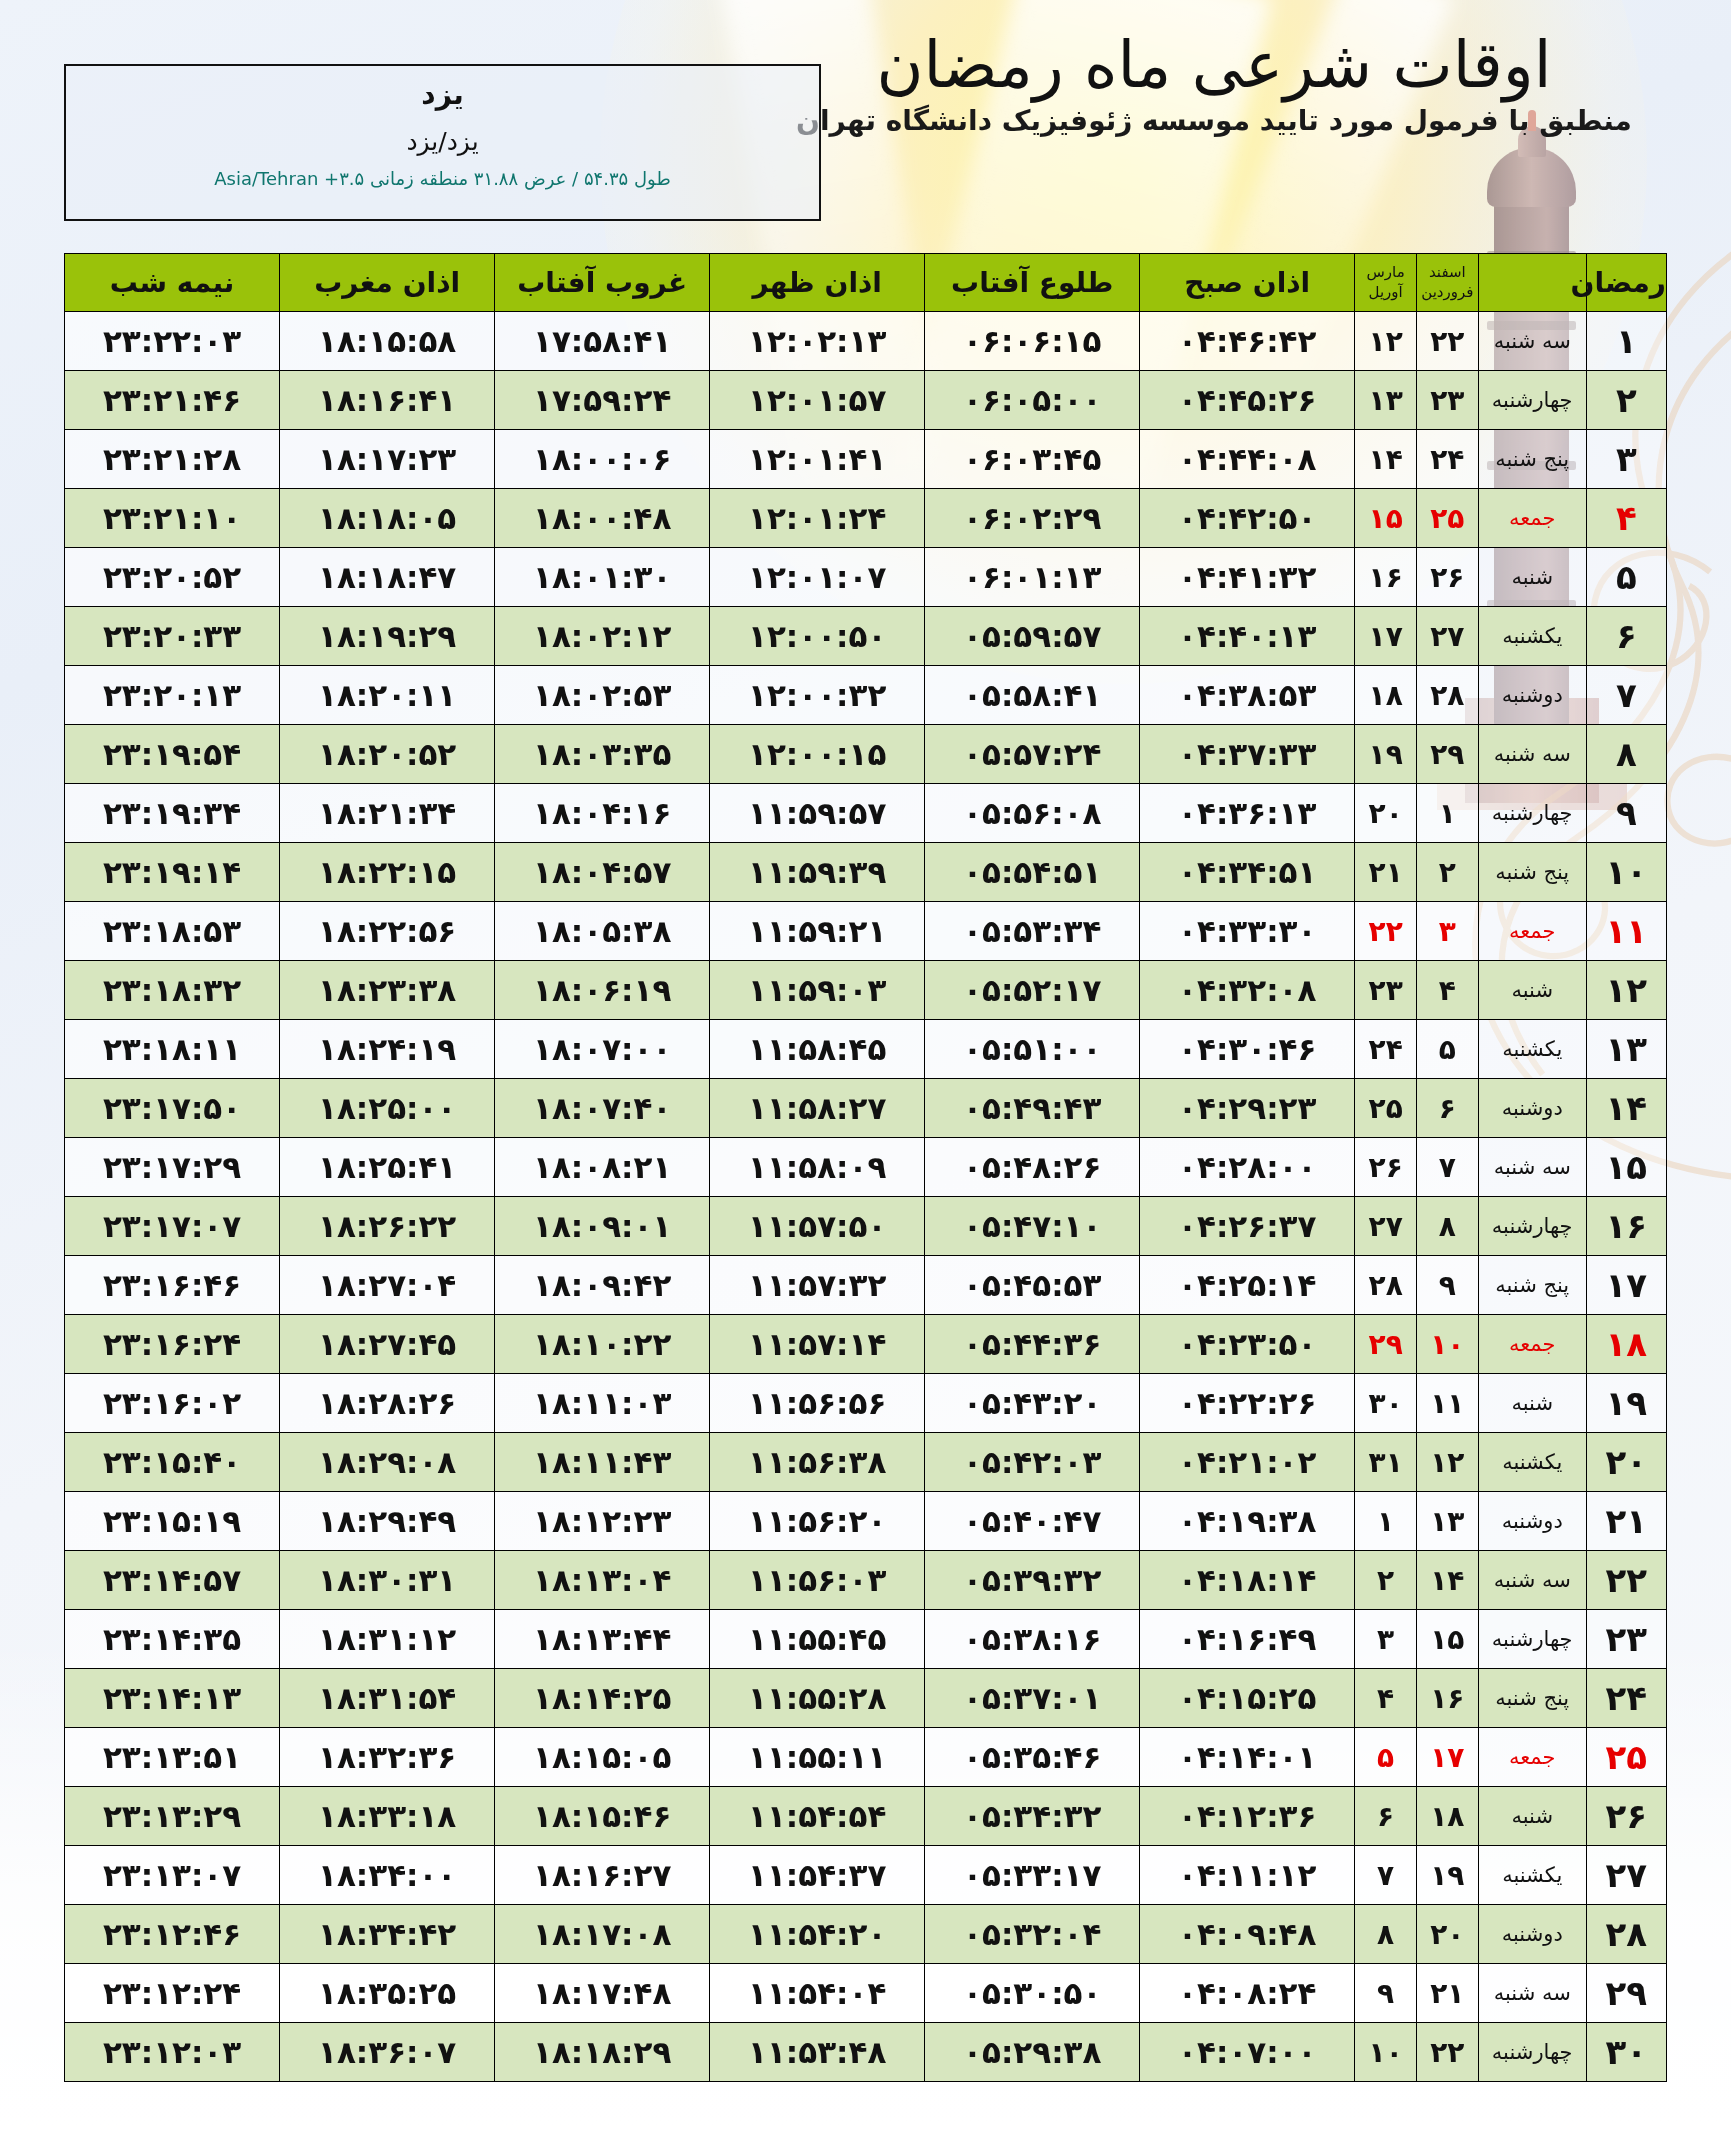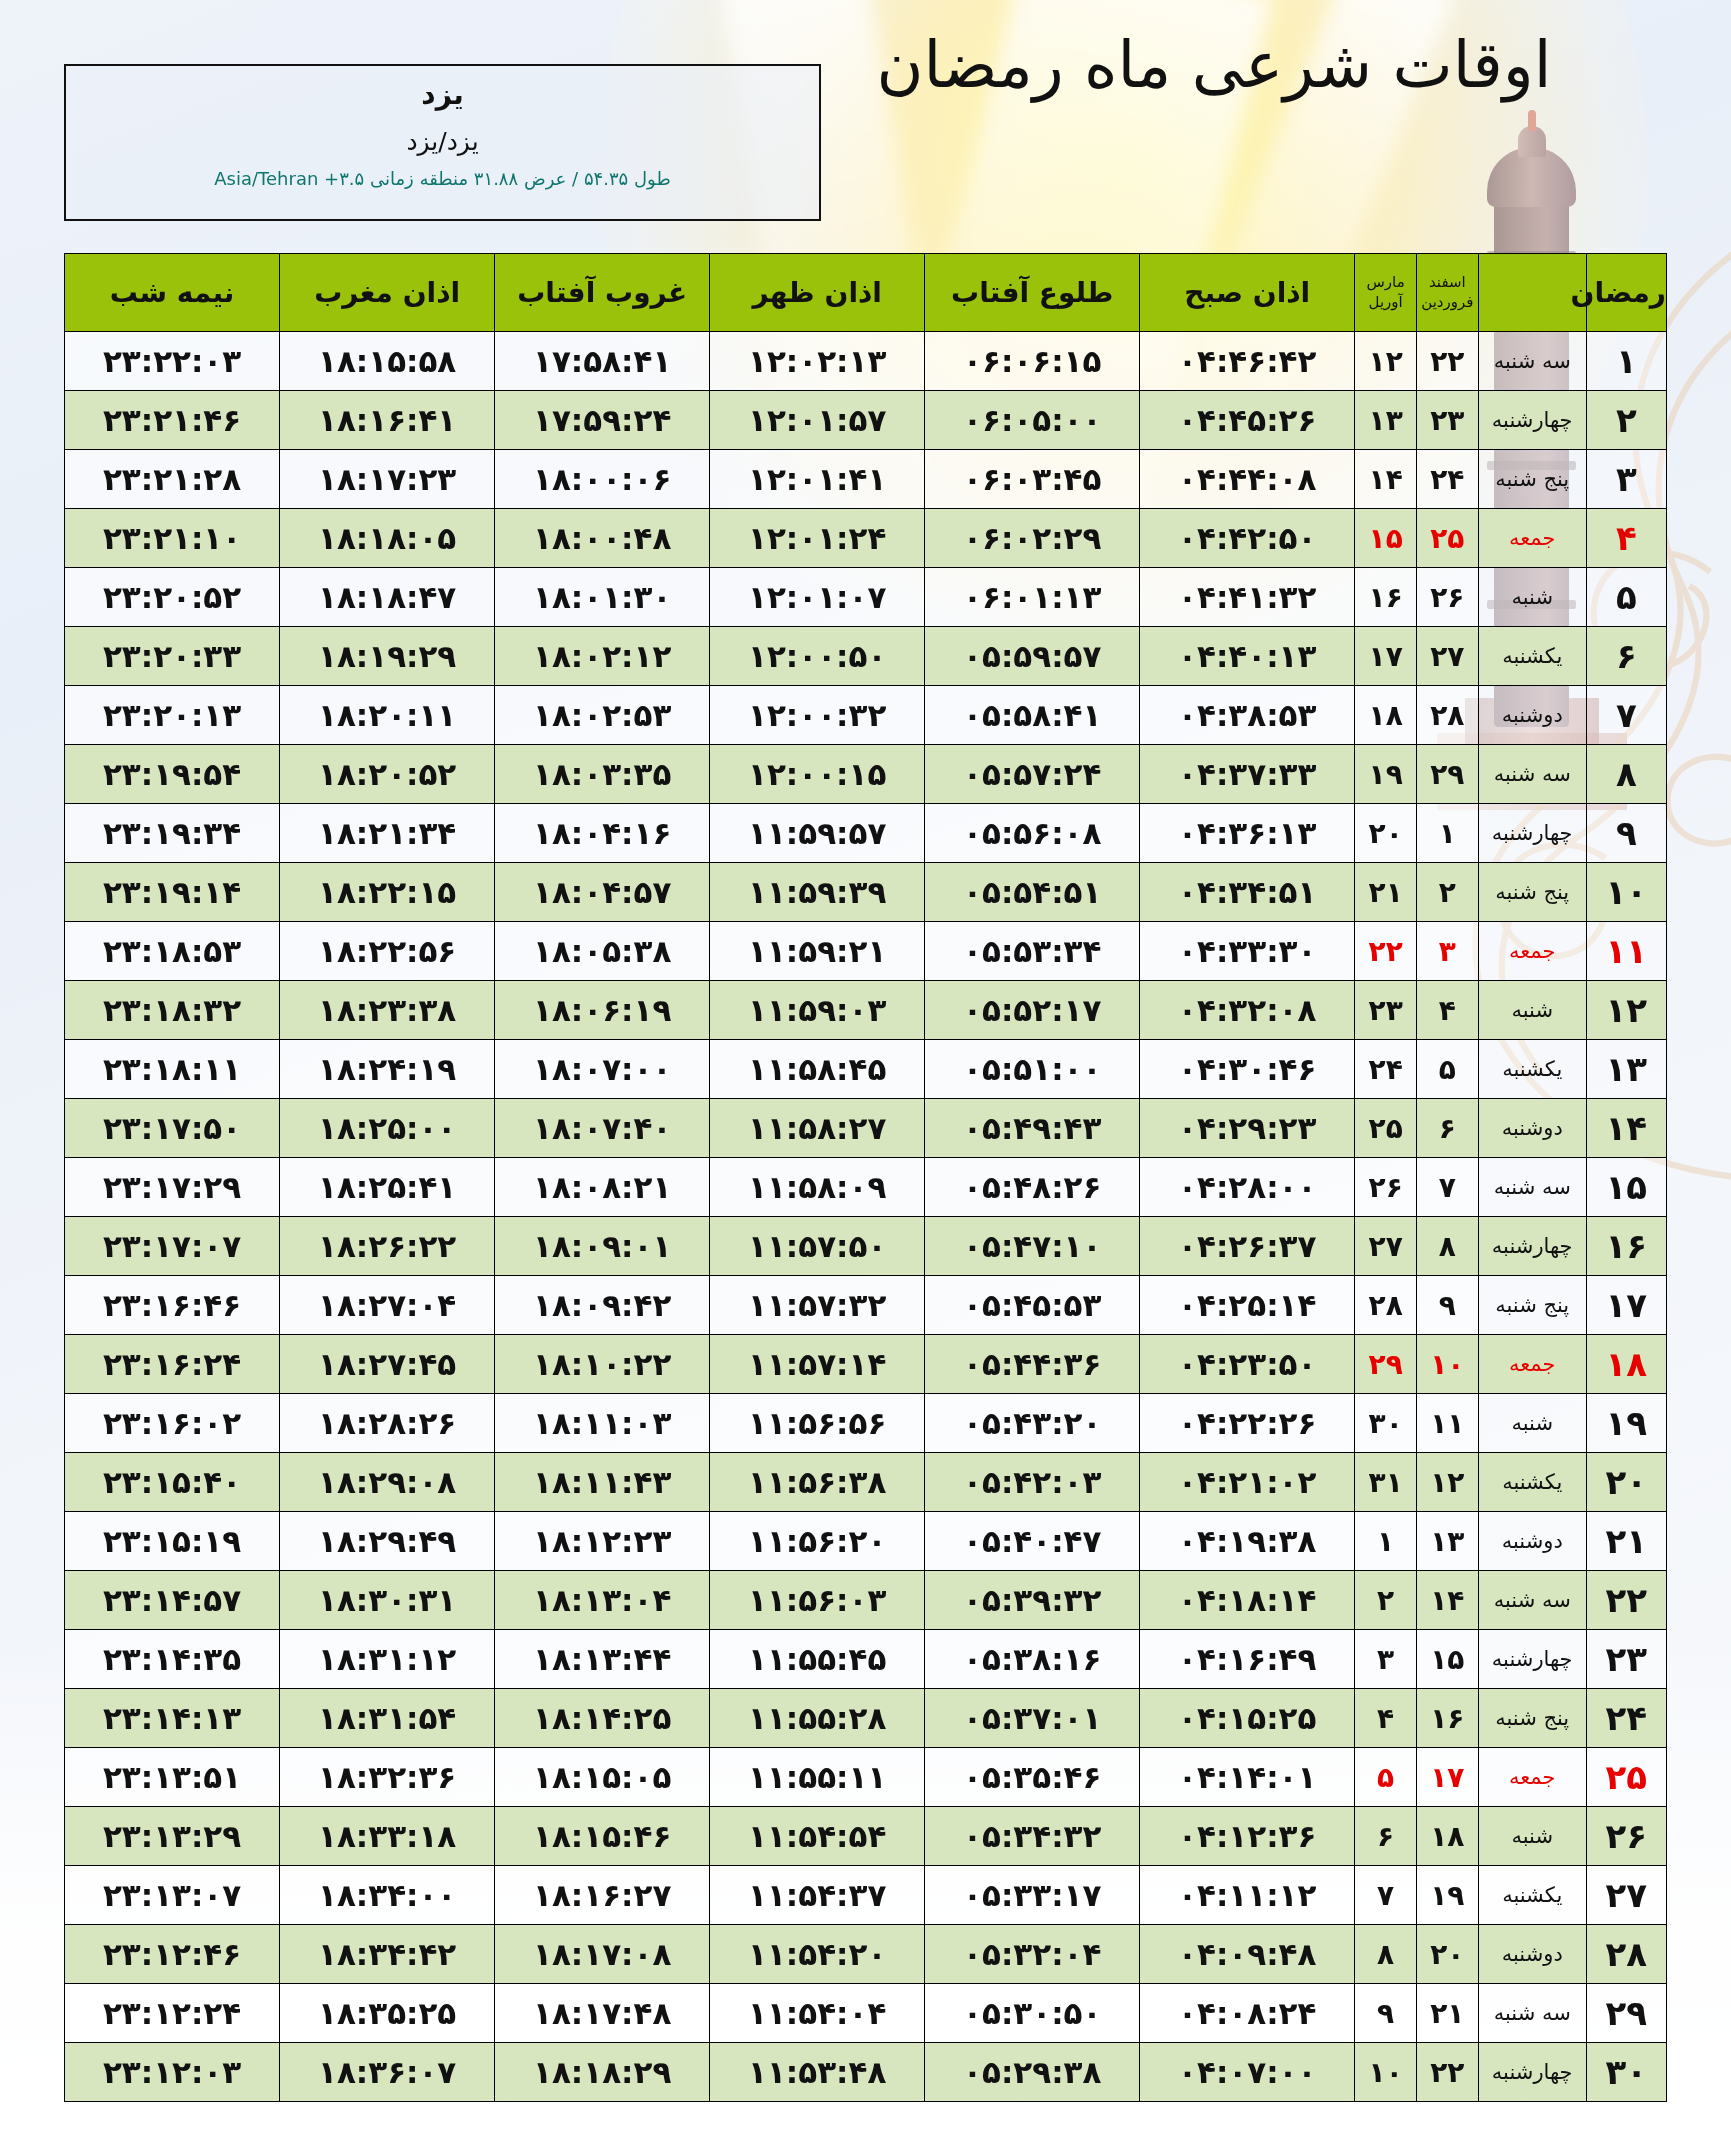--- a/index.html
+++ b/index.html
@@ -233,21 +233,21 @@
   table.times td {
     border: 1.4px solid #000000;
     text-align: center;
     vertical-align: middle;
     padding: 0;
   }
 
   thead th {
     background: #9ac20a;
     color: #111111;
-    height: 78px;
+    height: 58px;
     font-size: 28px;
     font-weight: bold;
     white-space: nowrap;
   }
   thead th.small-head {
     font-size: 15px;
     font-weight: normal;
     line-height: 1.3;
   }
 
@@ -332,20 +332,21 @@
 
   <div class="bg-bottom-fade"></div>
 </div>
 
 <div id="page">
 
   <div class="header-row">
 
     <div class="title-block">
       <div class="main-title">اوقات شرعی ماه رمضان</div>
+      <div class="sub-title">منطبق با فرمول مورد تایید موسسه ژئوفیزیک دانشگاه تهران</div>
     </div>
 
     <div class="city-box">
       <div class="city-name">یزد</div>
       <div class="city-sub">یزد/یزد</div>
       <div class="city-geo">طول ۵۴.۳۵ / عرض ۳۱.۸۸ منطقه زمانی ۳.۵+ Asia/Tehran</div>
     </div>
 
   </div>
 

